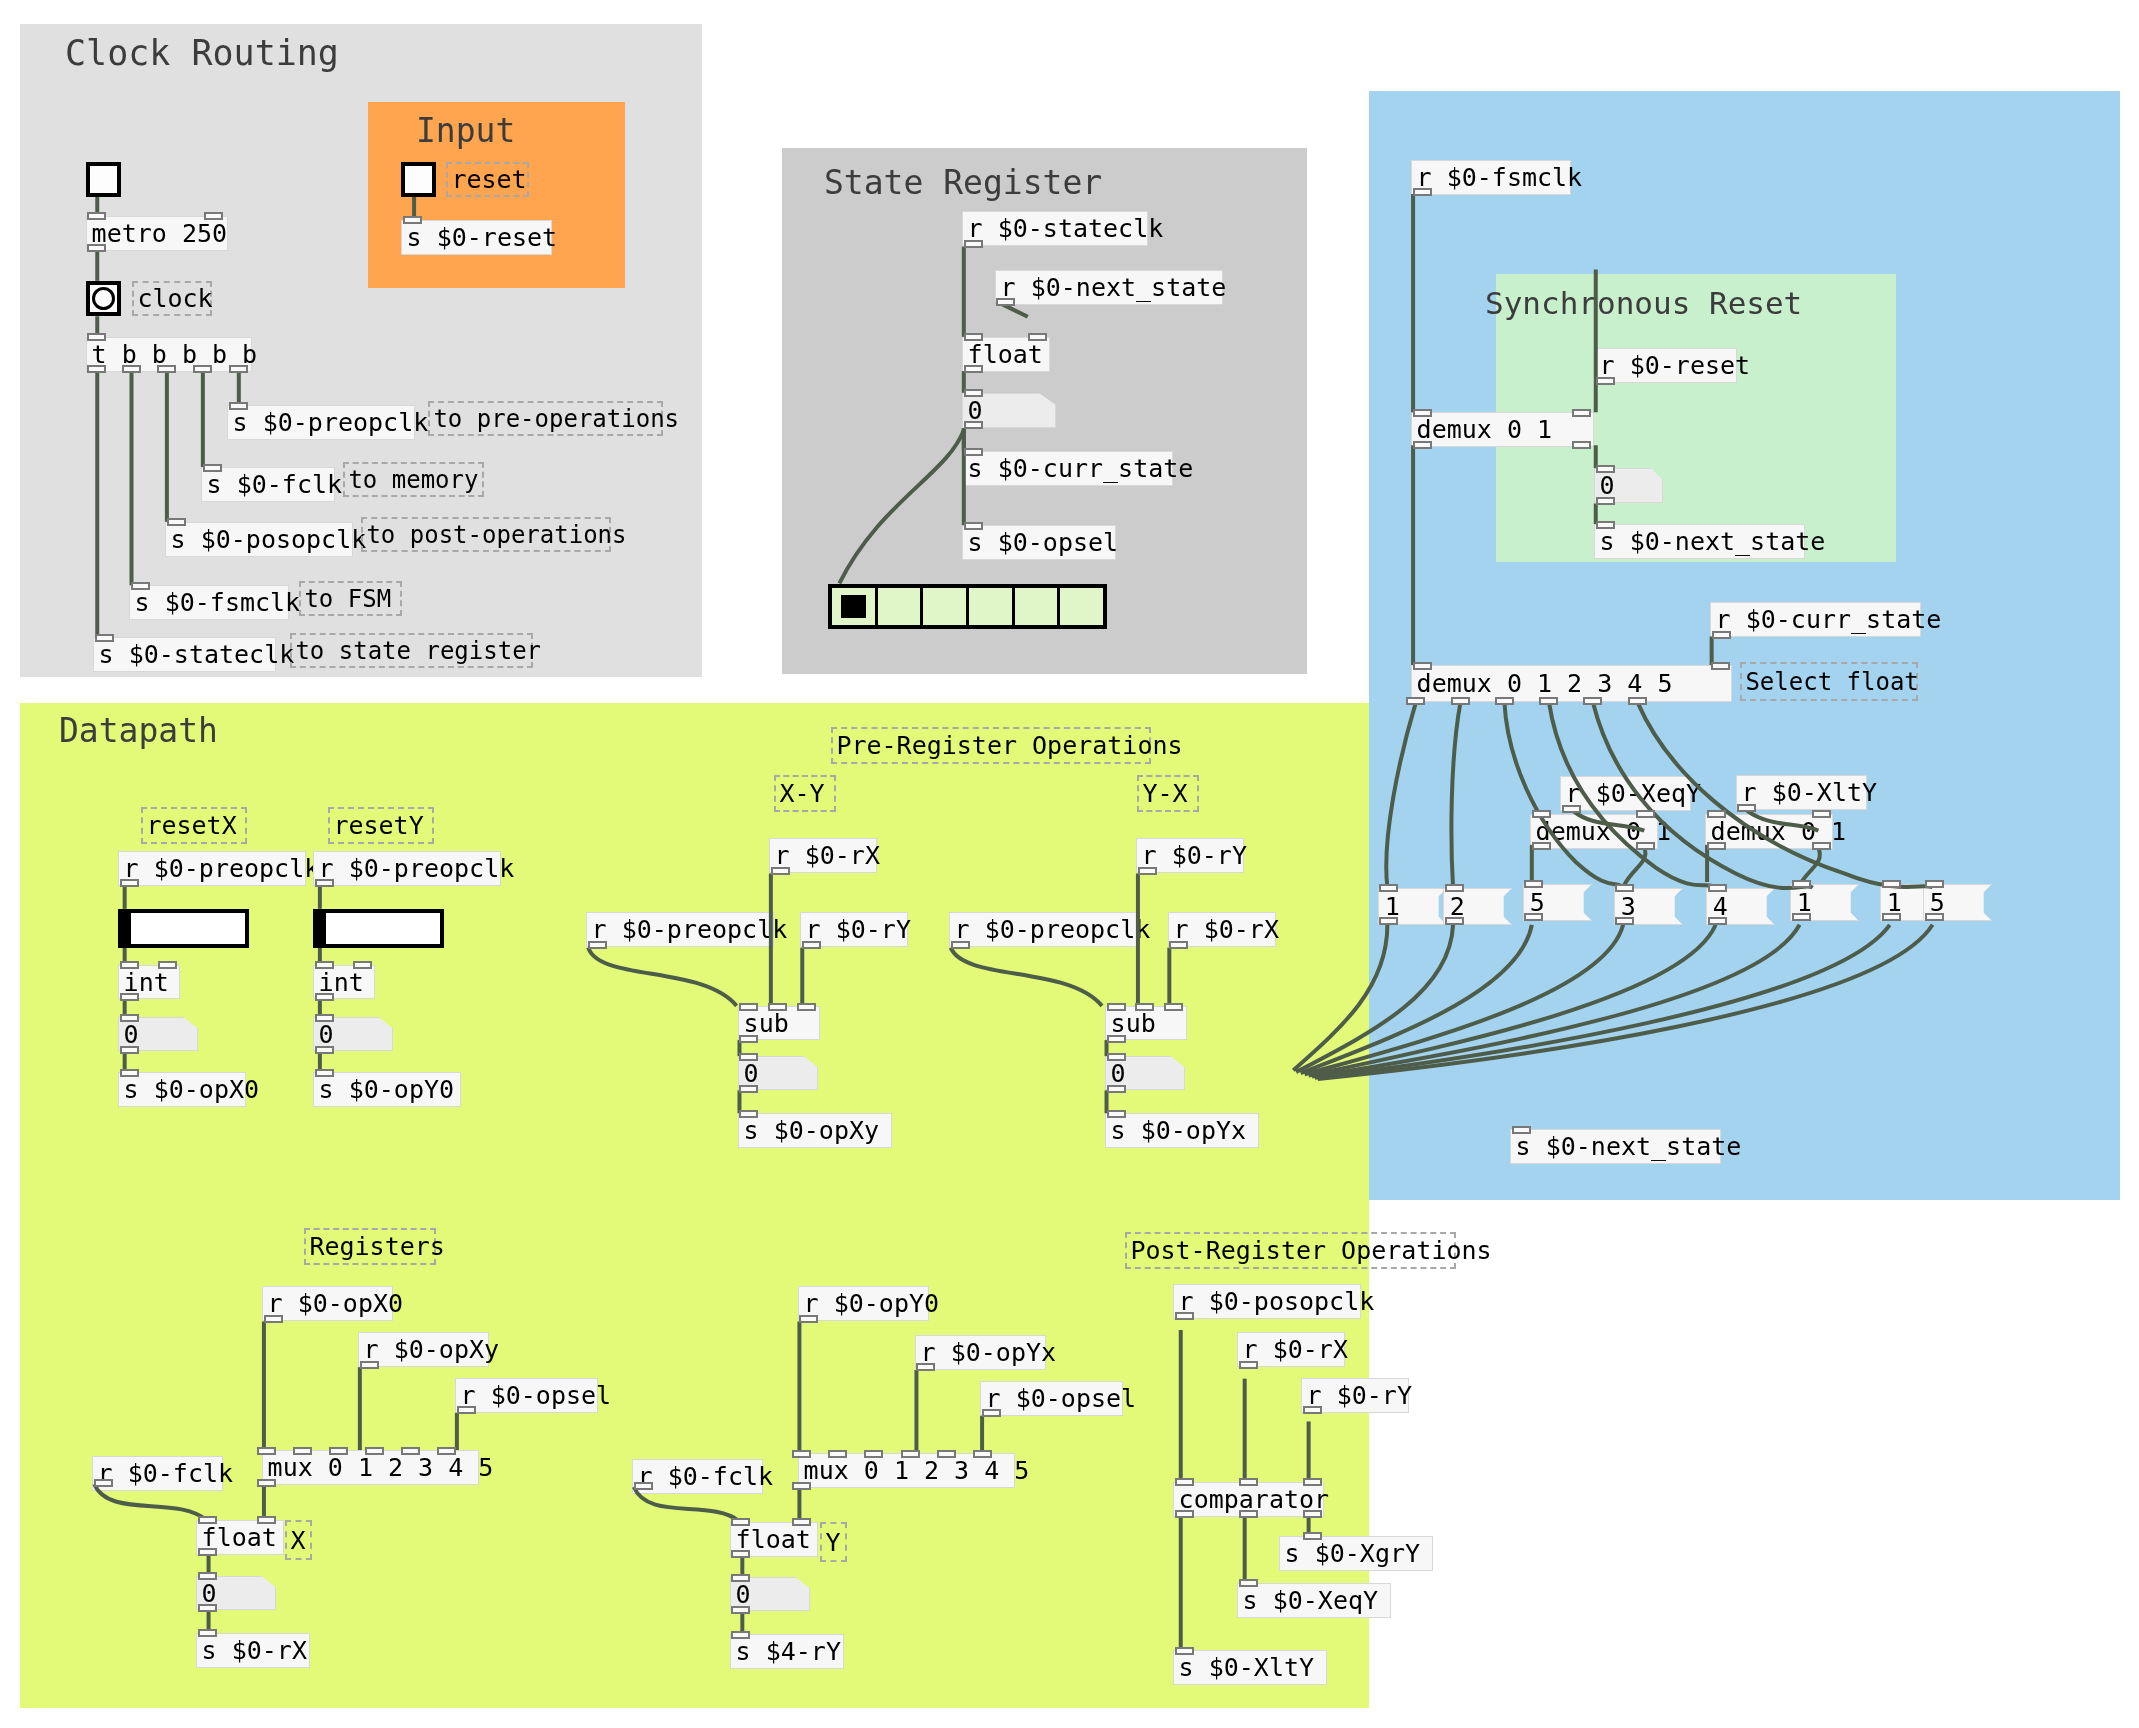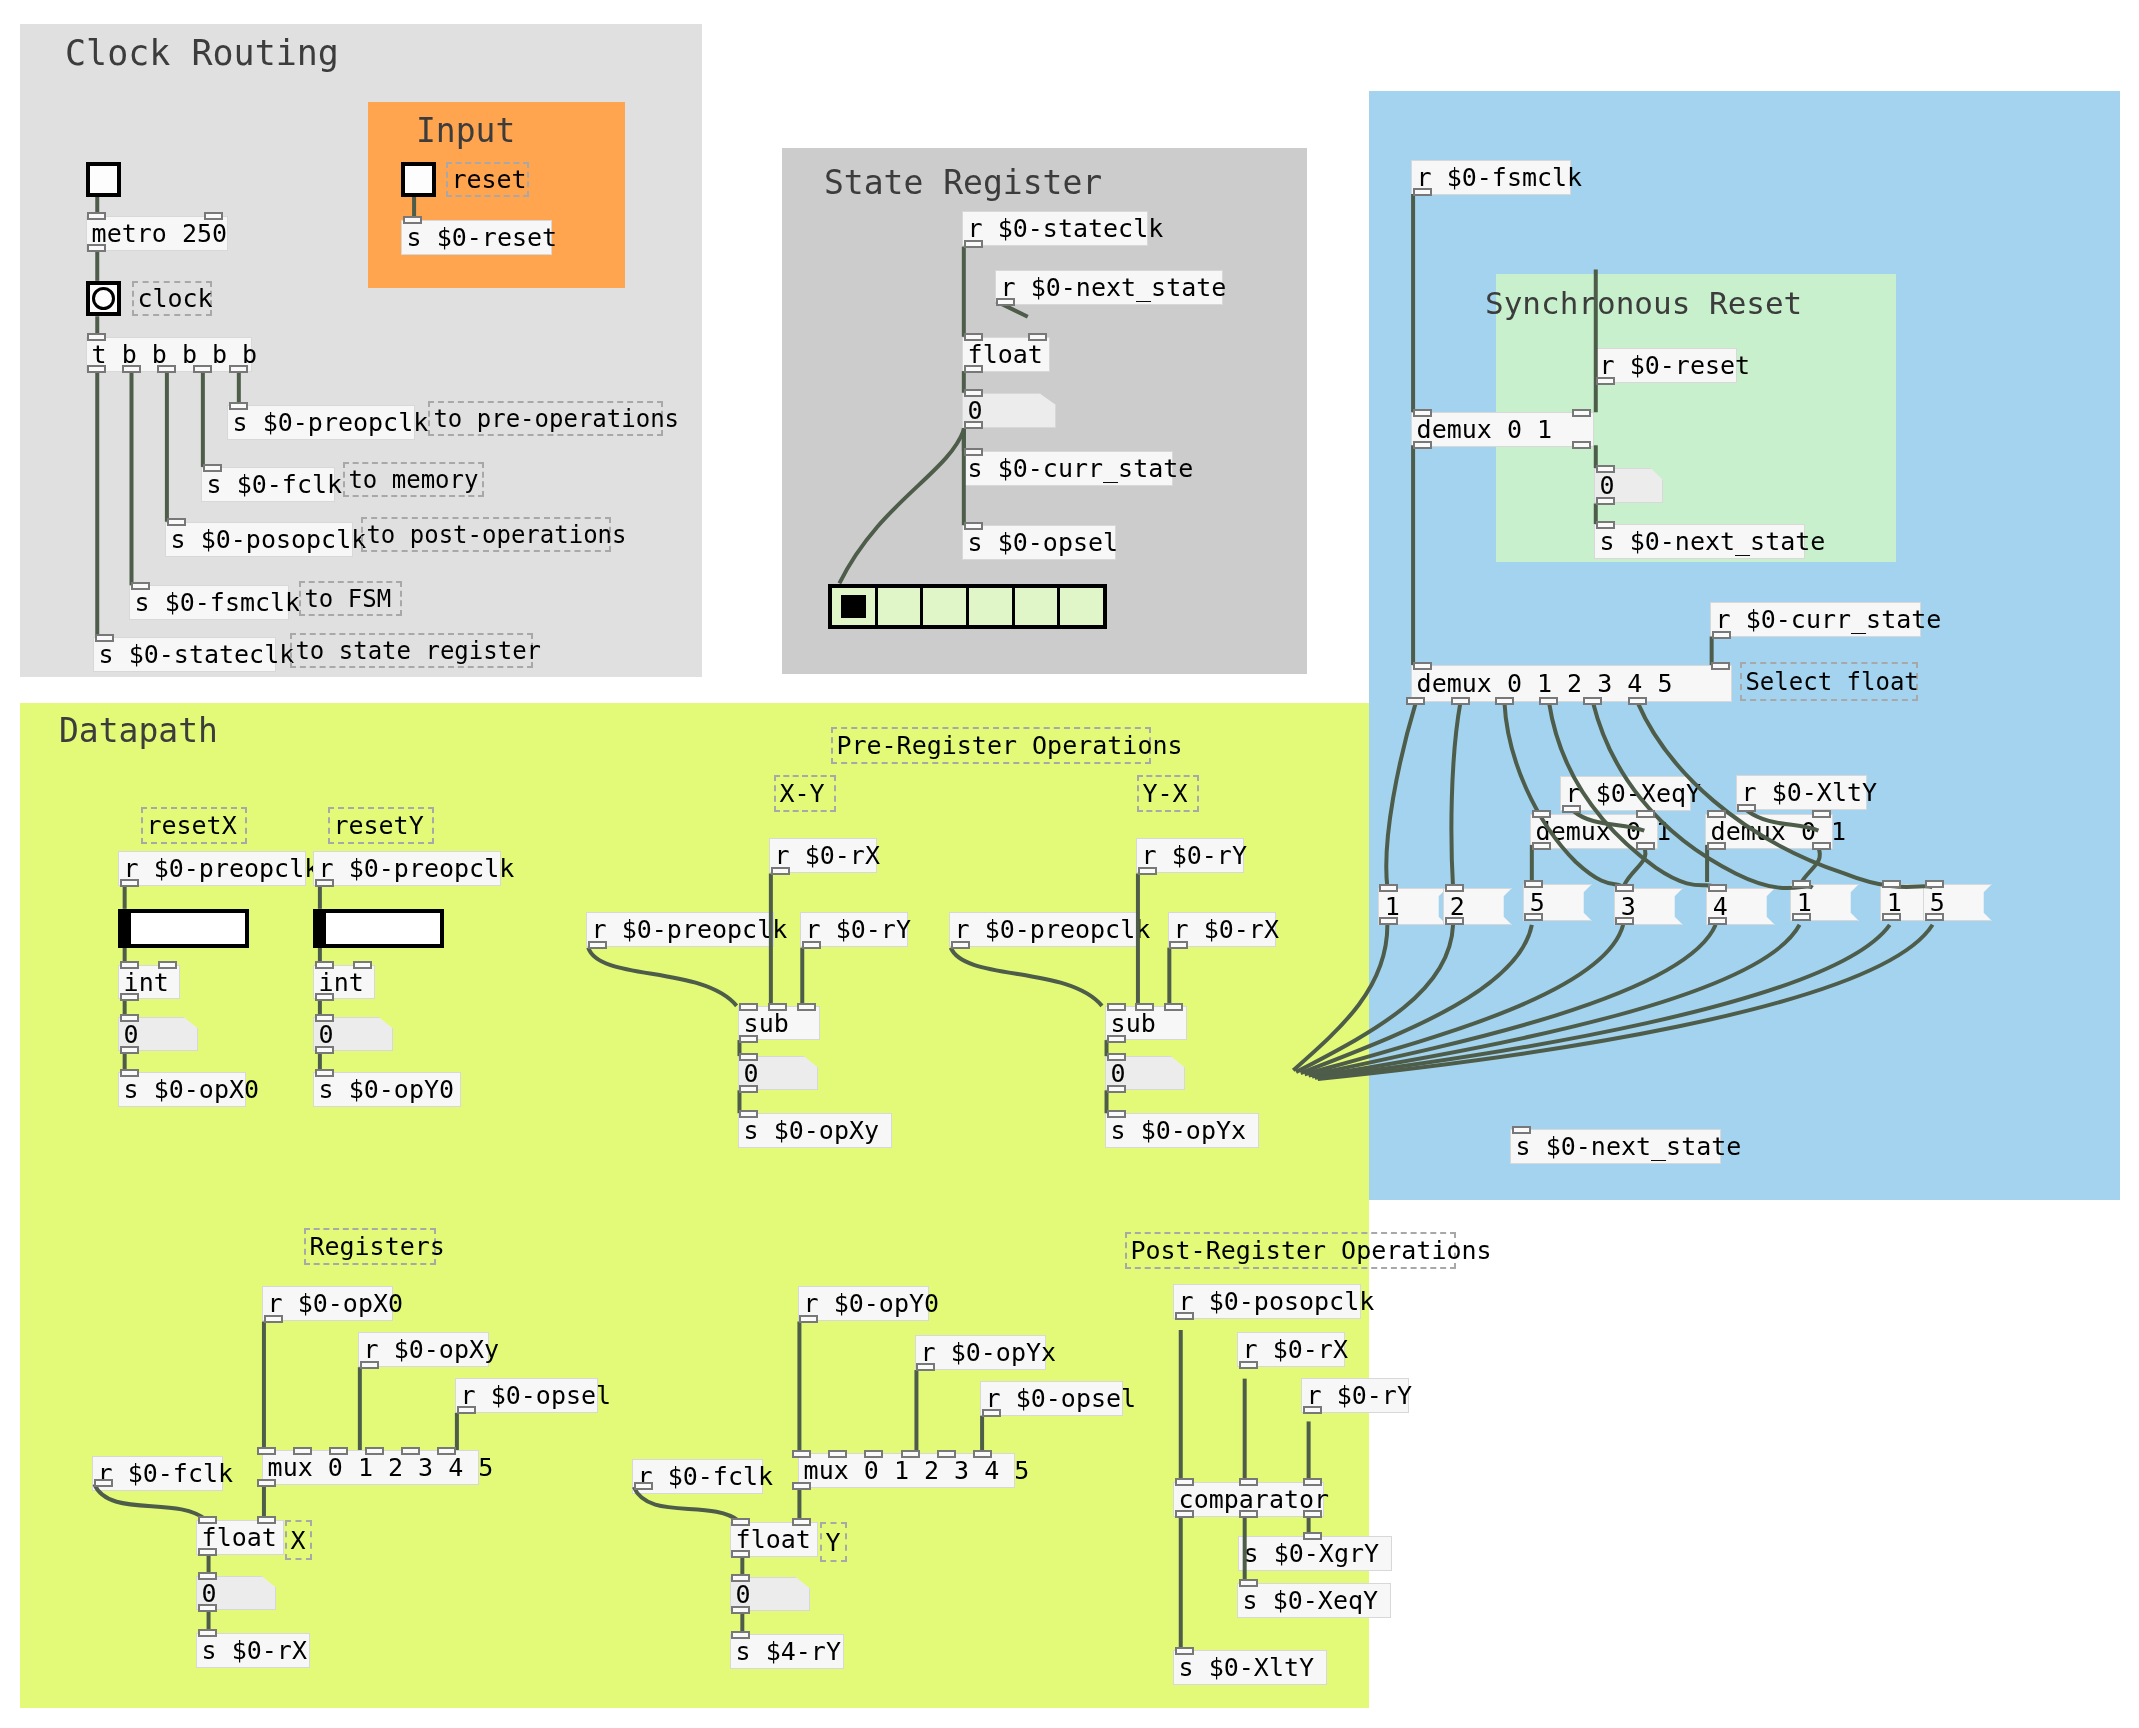--- a/index.html
+++ b/index.html
@@ -501,21 +501,21 @@
   <div class="iolet" style="left:1303px;top:1406px;"></div>
 
   <div class="obj" style="left:1173px;top:1482px;width:151px;height:35px;font-size:25px;">comparator</div>
   <div class="iolet" style="left:1175px;top:1478px;"></div>
   <div class="iolet" style="left:1239px;top:1478px;"></div>
   <div class="iolet" style="left:1303px;top:1478px;"></div>
   <div class="iolet" style="left:1175px;top:1510px;"></div>
   <div class="iolet" style="left:1239px;top:1510px;"></div>
   <div class="iolet" style="left:1303px;top:1510px;"></div>
 
-  <div class="obj" style="left:1238px;top:1536px;width:154px;height:35px;font-size:25px;">s $0-XgrY</div>
+  <div class="obj" style="left:1279px;top:1536px;width:154px;height:35px;font-size:25px;">s $0-XgrY</div>
   <div class="iolet" style="left:1303px;top:1532px;"></div>
 
   <div class="obj" style="left:1237px;top:1583px;width:154px;height:35px;font-size:25px;">s $0-XeqY</div>
   <div class="iolet" style="left:1239px;top:1579px;"></div>
 
   <div class="obj" style="left:1173px;top:1650px;width:154px;height:35px;font-size:25px;">s $0-XltY</div>
   <div class="iolet" style="left:1175px;top:1647px;"></div>
 
 </div>
 

